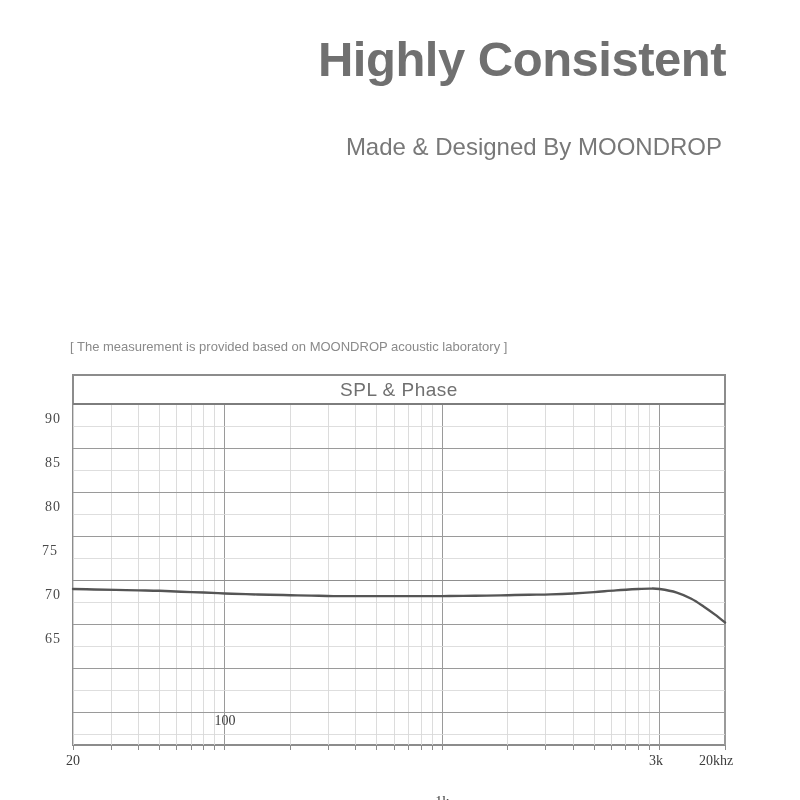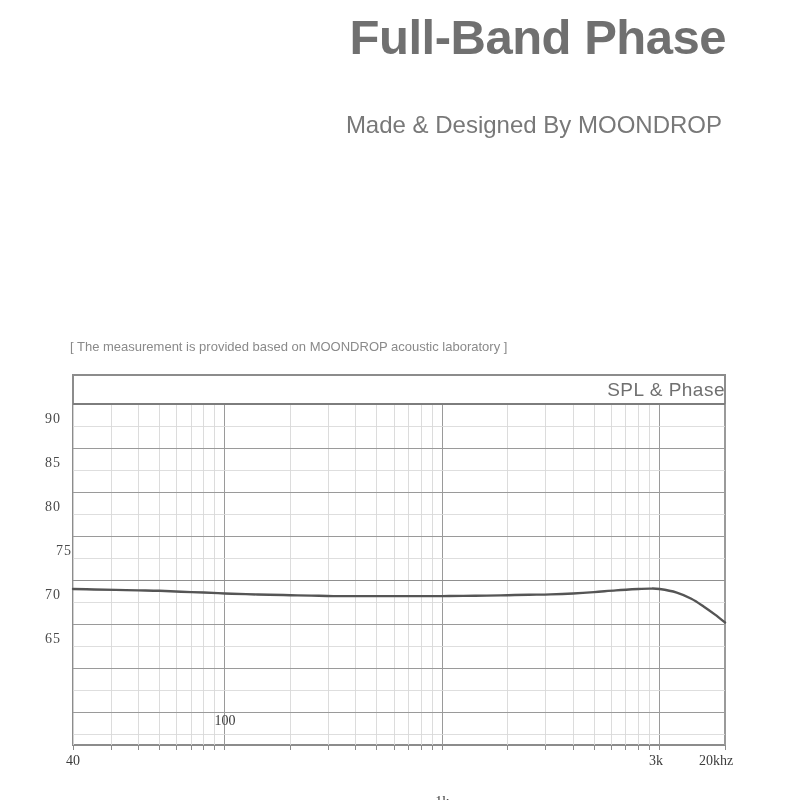--- a/index.html
+++ b/index.html
@@ -69,21 +69,21 @@
   #chart-svg {
     position: absolute;
     left: 0;
     top: 0;
   }
   #chart-title {
     position: absolute;
     left: 73px;
     top: 379px;
     width: 652px;
-    text-align: right;
+    text-align: center;
     font-size: 19px;
     color: #707070;
     font-family: "Liberation Sans", sans-serif;
     letter-spacing: 0.5px;
     pointer-events: none;
   }
 
   .ytick-label {
     position: absolute;
     width: 40px;
@@ -99,21 +99,21 @@
     font-size: 14px;
     color: #3c3c3c;
     font-family: "Liberation Serif", serif;
     white-space: nowrap;
   }
 </style>
 </head>
 <body>
 
 <div id="header-block">
-  <div class="headline" id="headline-2">Full-Band Phase</div>
+  <div class="headline" id="headline-1">Highly Consistent</div>
   <div class="subheadline">Made &amp; Designed By MOONDROP</div>
 </div>
 
 <div id="measurement-note">[ The measurement is provided based on MOONDROP acoustic laboratory ]</div>
 
 <div id="chart-area">
   <svg id="chart-svg" width="800" height="800">
       <rect x="73" y="375" width="652" height="370" fill="none" stroke="#8c8c8c" stroke-width="1.2" shape-rendering="crispEdges"></rect>
       <line x1="73" y1="404" x2="73" y2="745" stroke="#d8d8d8" stroke-width="0.9" shape-rendering="crispEdges"></line>
       <line x1="111.27050030143471" y1="404" x2="111.27050030143471" y2="745" stroke="#d8d8d8" stroke-width="0.9" shape-rendering="crispEdges"></line>
@@ -189,24 +189,24 @@
       <line x1="649.6315196605079" y1="745" x2="649.6315196605079" y2="750" stroke="#8c8c8c" stroke-width="1" shape-rendering="crispEdges"></line>
       <line x1="659.5761476090281" y1="745" x2="659.5761476090281" y2="750" stroke="#8c8c8c" stroke-width="1" shape-rendering="crispEdges"></line>
       <line x1="725" y1="745" x2="725" y2="750" stroke="#8c8c8c" stroke-width="1" shape-rendering="crispEdges"></line>
       <path d="M 73.00 589.04 C 76.51 589.11, 86.92 589.33, 94.06 589.48 C 101.21 589.63, 108.48 589.77, 115.88 589.92 C 123.27 590.07, 131.16 590.21, 138.42 590.36 C 145.69 590.51, 152.34 590.58, 159.49 590.80 C 166.63 591.02, 173.91 591.39, 181.30 591.68 C 188.69 591.98, 196.58 592.27, 203.85 592.56 C 211.12 592.86, 217.89 593.18, 224.91 593.44 C 231.93 593.71, 238.58 593.93, 245.97 594.15 C 253.36 594.37, 261.88 594.59, 269.27 594.77 C 276.67 594.94, 283.31 595.06, 290.33 595.21 C 297.35 595.35, 304.25 595.50, 311.40 595.65 C 318.54 595.79, 325.82 596.01, 333.21 596.09 C 340.60 596.16, 348.49 596.09, 355.76 596.09 C 363.03 596.09, 369.67 596.09, 376.82 596.09 C 383.96 596.09, 391.24 596.09, 398.63 596.09 C 406.03 596.09, 413.91 596.09, 421.18 596.09 C 428.45 596.09, 435.22 596.12, 442.24 596.09 C 449.26 596.06, 455.91 595.99, 463.30 595.91 C 470.70 595.84, 479.21 595.76, 486.60 595.65 C 494.00 595.53, 500.65 595.35, 507.67 595.21 C 514.69 595.06, 521.58 594.91, 528.73 594.77 C 535.87 594.62, 543.15 594.55, 550.54 594.33 C 557.94 594.11, 565.82 593.81, 573.09 593.44 C 580.36 593.08, 587.01 592.64, 594.15 592.12 C 601.30 591.61, 608.57 590.87, 615.97 590.36 C 623.36 589.85, 632.90 589.33, 638.51 589.04 C 644.13 588.75, 646.12 588.60, 649.63 588.60 C 653.14 588.60, 655.05 588.38, 659.58 589.04 C 664.10 589.70, 671.49 590.95, 676.78 592.56 C 682.08 594.18, 686.81 596.38, 691.33 598.73 C 695.86 601.08, 699.98 604.02, 703.94 606.66 C 707.89 609.30, 711.55 611.95, 715.06 614.59 C 718.57 617.24, 723.34 621.20, 725.00 622.52" fill="none" stroke="#555555" stroke-width="2.4" stroke-linecap="round" stroke-linejoin="round"></path>
     </svg>
   <div id="chart-title">SPL &amp; Phase</div>
   <div id="ytick-labels">
       <div class="ytick-label" style="left: 21px; top: 395px;">90</div>
       <div class="ytick-label" style="left: 21px; top: 439.057px;">85</div>
       <div class="ytick-label" style="left: 21px; top: 483.114px;">80</div>
-      <div class="ytick-label" style="left: 32px; top: 527.171px;">75</div>
+      <div class="ytick-label" style="left: 18px; top: 527.171px;">75</div>
       <div class="ytick-label" style="left: 21px; top: 571.227px;">70</div>
       <div class="ytick-label" style="left: 21px; top: 615.284px;">65</div>
     </div>
   <div id="xtick-labels">
-      <div class="xtick-label" style="top: 753px; left: 66px;">40</div>
+      <div class="xtick-label" style="top: 753px; left: 66px;">20</div>
       <div class="xtick-label" style="top: 713px; left: 214.409px;">100</div>
       <div class="xtick-label" style="top: 753px; left: 435.243px; margin-top: 41px;">1k</div>
       <div class="xtick-label" style="top: 753px; left: 649.076px;">3k</div>
       <div class="xtick-label" style="top: 753px; left: 699px;">20khz</div>
     </div>
 </div>
 
 </body></html>

